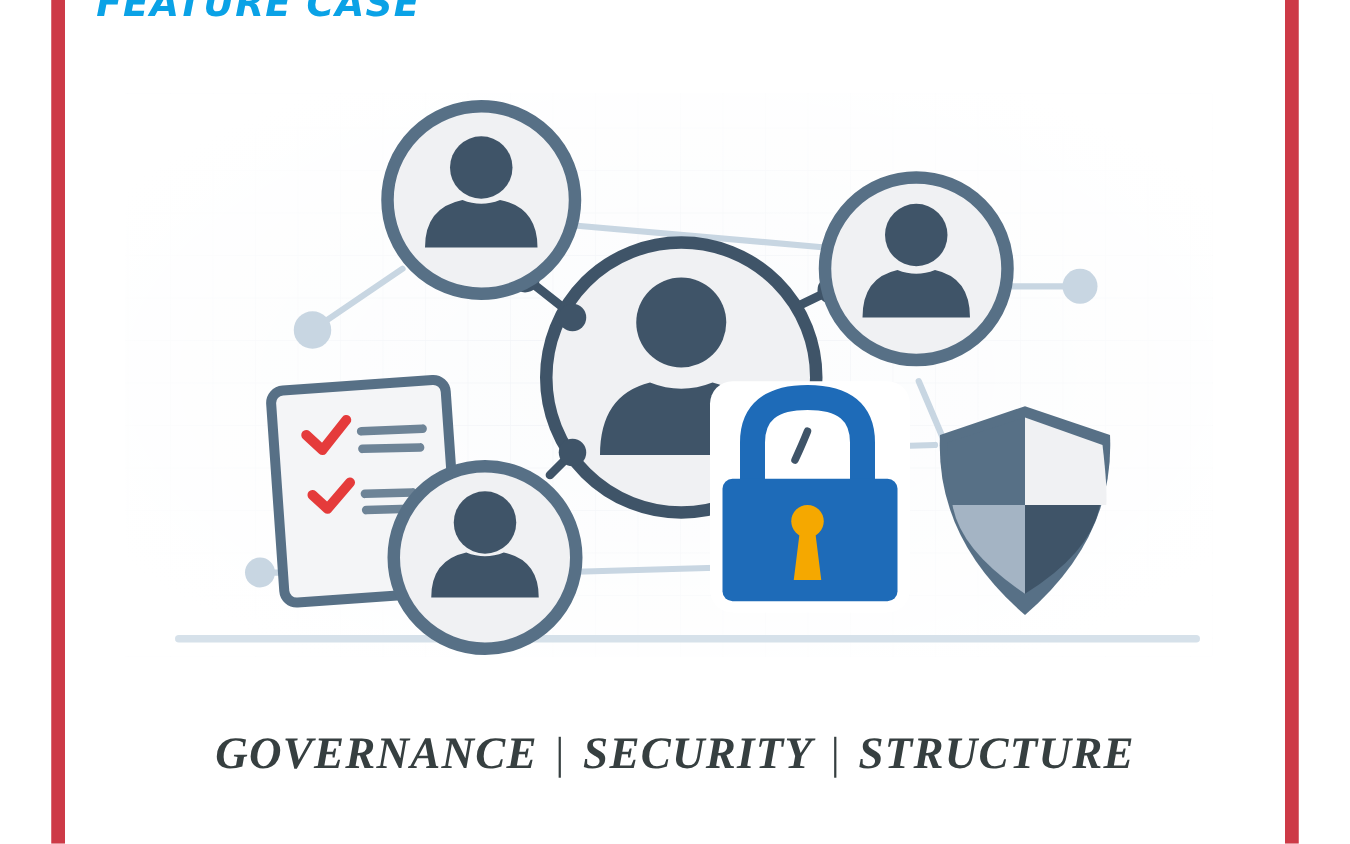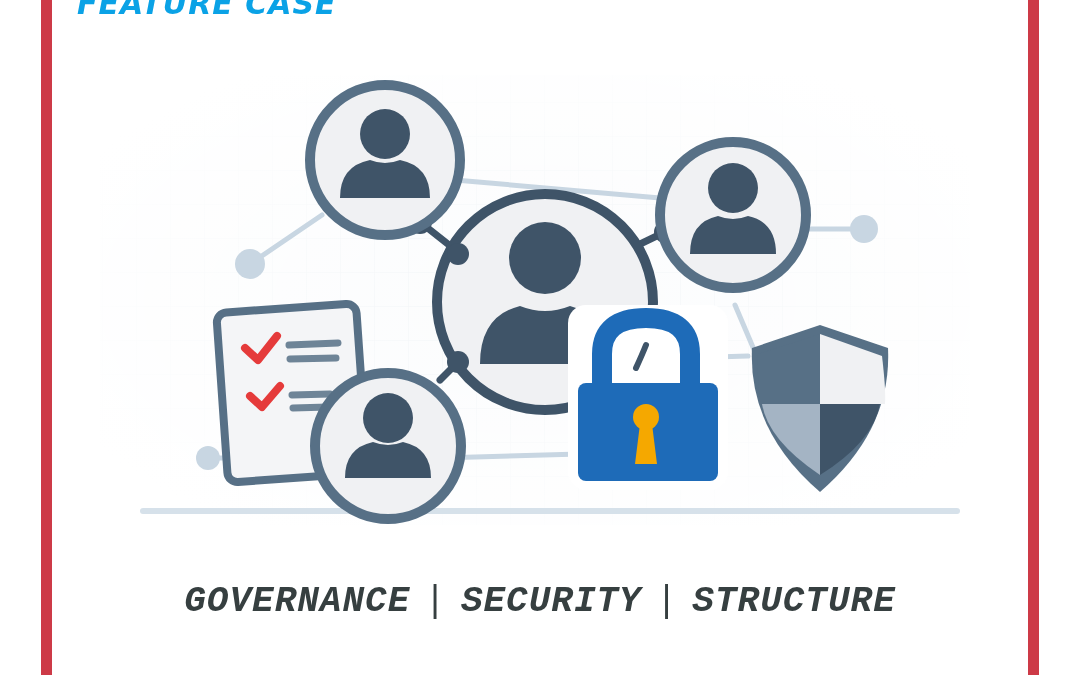--- a/index.html
+++ b/index.html
@@ -2,21 +2,21 @@
 <html><head>
 <meta charset="utf-8">
 <style>
   html, body { margin:0; padding:0; }
   body { width:1080px; height:675px; background:#ffffff; position:relative; overflow:hidden; font-family:"DejaVu Sans", sans-serif; }
   .bar { position:absolute; top:0; width:11px; height:675px; background:#cd3a47; }
   .bar.left { left:41px; }
   .bar.right { left:1028px; }
   .title { position:absolute; left:77px; top:-14px; font-family:"DejaVu Sans", sans-serif; font-weight:bold; font-style:italic; font-size:30px; letter-spacing:1px; color:#0aa2e6; line-height:36px; white-space:nowrap; }
   .illus { position:absolute; left:90px; top:60px; width:900px; height:480px; }
-  .tagline { position:absolute; left:0; width:1080px; top:578px; text-align:center; font-family:Liberation Mono, monospace; font-weight:bold; font-style:italic; font-size:36px; color:#363f40; letter-spacing:1px; line-height:48px; white-space:nowrap; }
+  .tagline { position:absolute; left:0; width:1080px; top:578px; text-align:center; font-family:Liberation Serif, serif; font-weight:bold; font-style:italic; font-size:36px; color:#363f40; letter-spacing:1px; line-height:48px; white-space:nowrap; }
   .tagline span { display:inline-block; }
   .sep { font-style:normal; font-weight:normal; margin:0 14px; }
 </style>
 </head>
 <body>
 
 <div class="bar left"></div>
 <div class="bar right"></div>
 
 <div class="title">FEATURE CASE</div>

